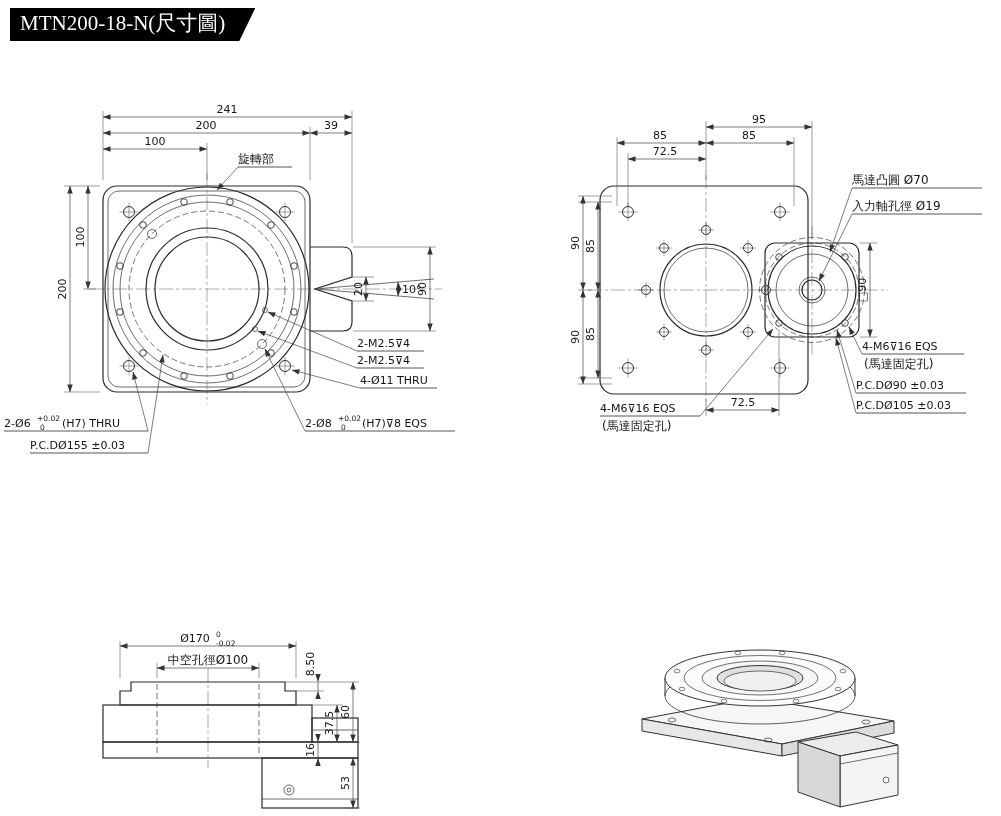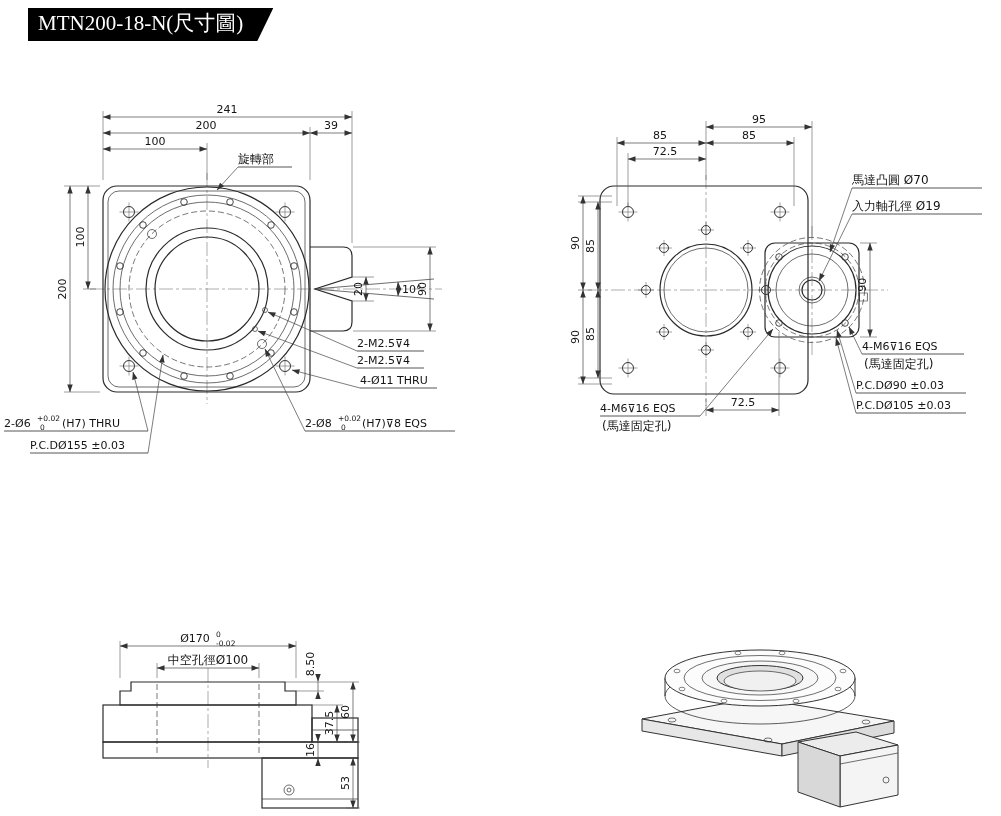--- a/index.html
+++ b/index.html
@@ -1,18 +1,18 @@
 <!DOCTYPE html>
 <html><head>
 <meta charset="utf-8">
 <style>
   html,body{margin:0;padding:0;background:#ffffff;}
   .page{position:relative;width:1001px;height:816px;background:#fff;overflow:hidden;
         font-family:"DejaVu Sans","Liberation Sans",sans-serif;}
-  .titlebar{position:absolute;left:28px;top:8px;background:#000;color:#fff;
+  .titlebar{position:absolute;left:10px;top:8px;background:#000;color:#fff;
             font-family:"Liberation Serif","DejaVu Serif",serif;font-size:21px;line-height:1;
             padding:5px 30px 7px 10px;
             clip-path:polygon(0 0,100% 0,calc(100% - 16px) 100%,0 100%);}
   svg.canvas{position:absolute;left:0;top:0;}
   svg text{font-family:"DejaVu Sans","Liberation Sans",sans-serif;font-size:11px;fill:#141414;}
   svg text.t8{font-size:7.5px;}
   svg text.t12{font-size:12px;}
   .outline{fill:none;stroke:#2b2b2b;stroke-width:1.2;}
   .thin{fill:none;stroke:#3c3c3c;stroke-width:0.75;}
   .cl{fill:none;stroke:#777;stroke-width:0.6;stroke-dasharray:14 3 3 3;}

